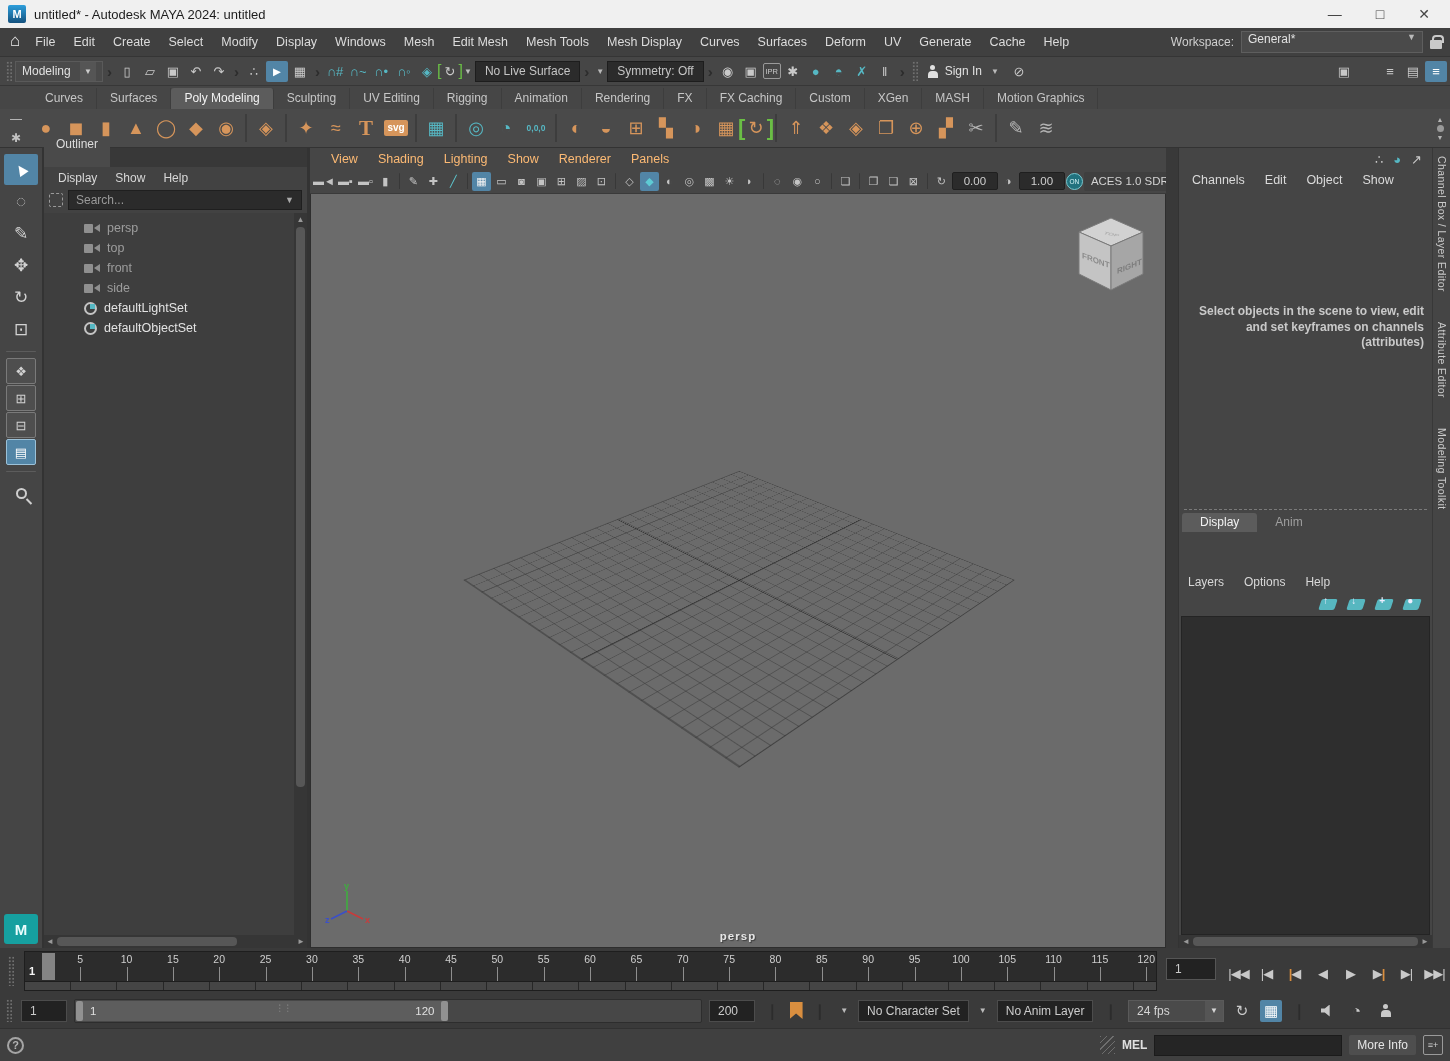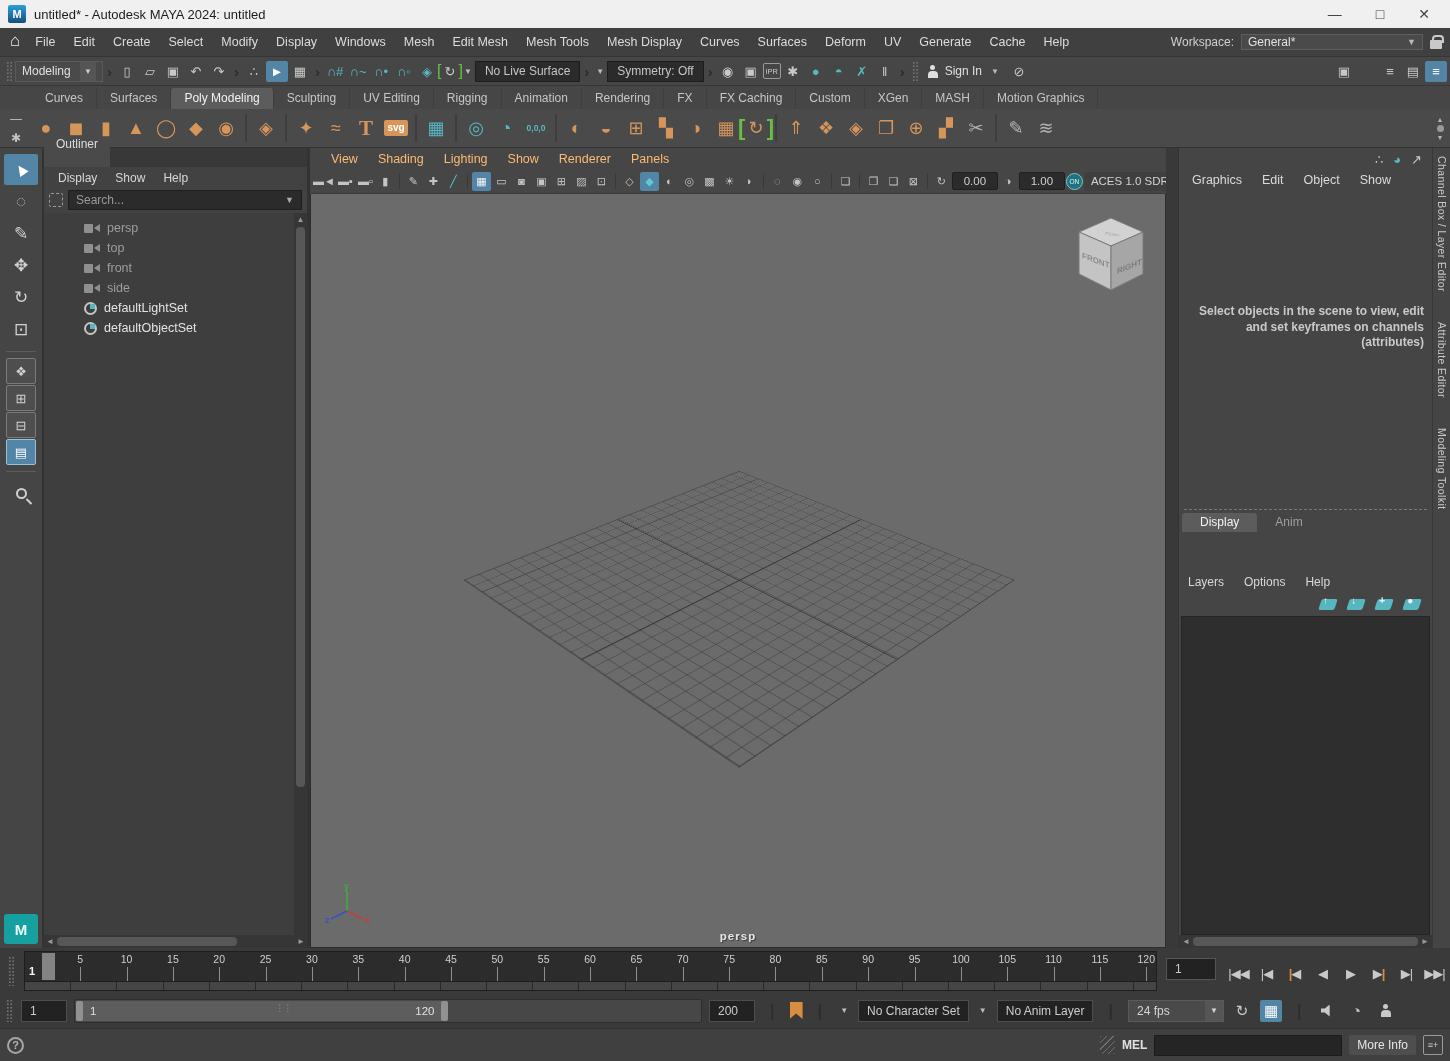--- a/index.html
+++ b/index.html
@@ -11,21 +11,21 @@
   .titlebar { height:28px; background:#f0f0f0; display:flex; align-items:center; gap:8px; padding:0 8px; color:#1c1c1c; font-size:13px; flex:none; }
   .maya-badge { width:18px; height:18px; border-radius:2px; background:linear-gradient(#2d9edb,#14517e); color:#fff; font-weight:bold; font-size:11px; display:flex; align-items:center; justify-content:center; }
   .win-btns { margin-left:auto; display:flex; gap:34px; padding-right:12px; color:#454545; font-size:14px; }
   .win-btns span { cursor:default; }
 
   
   .menubar { height:29px; background:#404040; display:flex; align-items:center; padding:0 8px; flex:none; border-bottom:1px solid #353535; }
   .home-icon { color:#ececec; font-size:17px; margin:0 6px 2px 2px; }
   .menubar .menu-item { padding:0 9px; line-height:28px; font-size:12.5px; color:#dcdcdc; white-space:nowrap; }
   .workspace { margin-left:auto; display:flex; align-items:center; gap:7px; color:#cfcfcf; }
-  .ws-select { width:182px; height:16px; background:#4a4a4a; border:1px solid #5e5e5e; display:flex; align-items:center; padding:0 6px; color:#e2e2e2; }
+  .ws-select { width:182px; height:22px; background:#4a4a4a; border:1px solid #5e5e5e; display:flex; align-items:flex-start; padding:0 6px; color:#e2e2e2; }
   .ws-arrow { margin-left:auto; color:#b9b9b9; font-size:9px; }
   .lock-icon { width:12px; height:9px; background:#c9c9c9; border-radius:1px; position:relative; margin-top:5px; }
   .lock-icon::before { content:""; position:absolute; left:2px; top:-5px; width:8px; height:6px; border:2px solid #c9c9c9; border-bottom:none; border-radius:4px 4px 0 0; }
 
   
   .statusline { height:29px; background:#464646; display:flex; align-items:center; padding:0 3px; flex:none; border-bottom:1px solid #373737; }
   .grip { width:6px; align-self:stretch; margin:4px 3px; background-image:radial-gradient(circle,#707070 1px,transparent 1.2px); background-size:3.5px 3.5px; flex:none; }
   .sl-select { width:88px; height:21px; background:#4a4a4a; border:1px solid #5a5a5a; display:flex; align-items:center; padding:0 6px; color:#e0e0e0; }
   .sl-select .arrow-box { margin-left:auto; width:16px; align-self:stretch; background:#555; display:flex; align-items:center; justify-content:center; font-size:8px; color:#ccc; }
   .sl-sep { color:#2c2c2c; font-size:15px; margin:0 4px; font-weight:bold; }
@@ -789,21 +789,21 @@
 
     <div class="rightpanel" data-name="channel-box-panel">
       <div class="rp-icons">
 
       <span class="rp-icon" data-name="channel-stats-icon">∴</span>
           <span class="rp-icon" data-name="speed-state-icon" data-tone="teal">◕</span>
           <span class="rp-icon" data-name="graph-editor-icon">↗</span>
         </div>
       <div class="rp-menus">
 
-      <span class="menu-item" data-name="channel-box-menu-item">Graphics</span>
+      <span class="menu-item" data-name="channel-box-menu-item">Channels</span>
           <span class="menu-item" data-name="channel-box-menu-item">Edit</span>
           <span class="menu-item" data-name="channel-box-menu-item">Object</span>
           <span class="menu-item" data-name="channel-box-menu-item">Show</span>
         </div>
       <div class="rp-empty" data-name="channel-box-empty-area">
         <div class="rp-message" data-name="channel-box-empty-message">Select objects in the scene to view, edit and set keyframes on channels (attributes)</div>
       </div>
       <div class="rp-dashed" data-name="panel-splitter"></div>
       <div class="layer-tabs" data-name="layer-editor-tabs">
 

